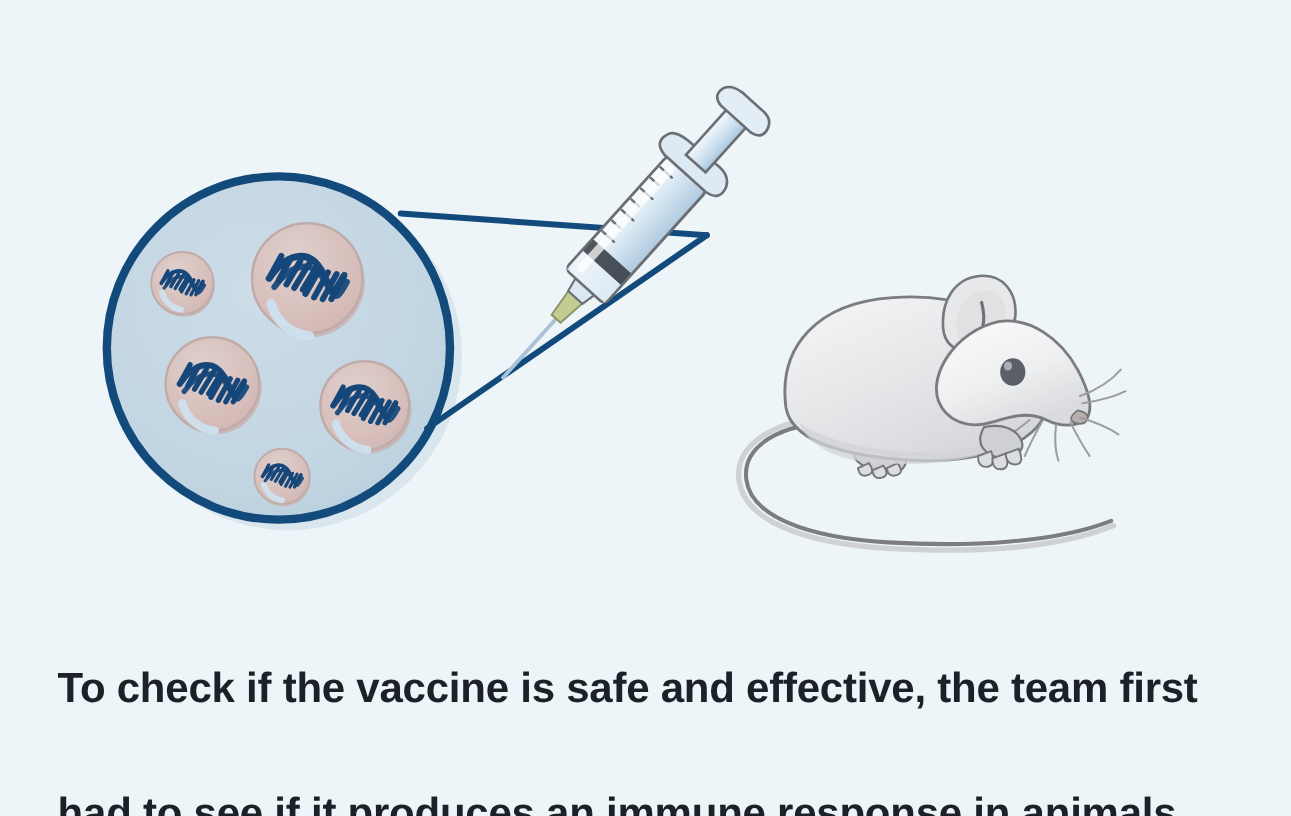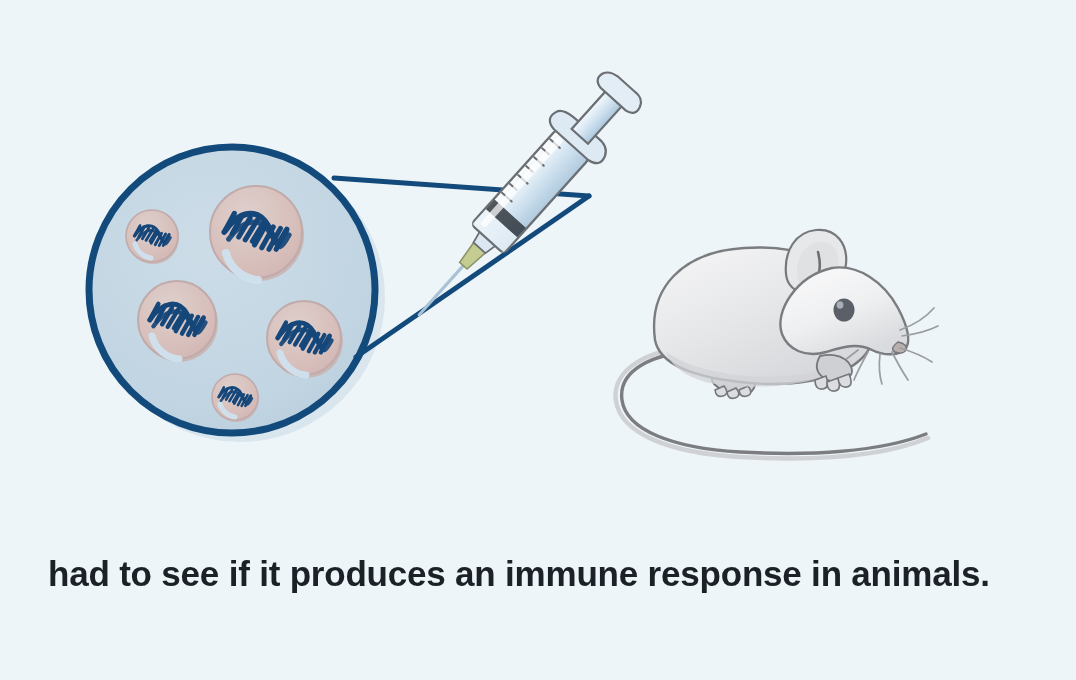--- a/index.html
+++ b/index.html
@@ -258,16 +258,17 @@
       <g stroke="#75777b" stroke-width="1.6" fill="#dcdde0">
         <path d="M826 376 q4 12 -3 13 q-8 1 -8 -9 Z"></path>
         <path d="M838 378 q4 12 -3 13 q-8 1 -8 -9 Z"></path>
         <path d="M849 374 q5 12 -2 13 q-8 1 -9 -9 Z"></path>
       </g>
     </g>
 
   </svg>
 
   <div id="caption">
+    <span class="line">To check if the vaccine is safe and effective, the team first</span>
     <span class="line">had to see if it produces an immune response in animals.</span>
   </div>
 
 </div>
 
 </body></html>

